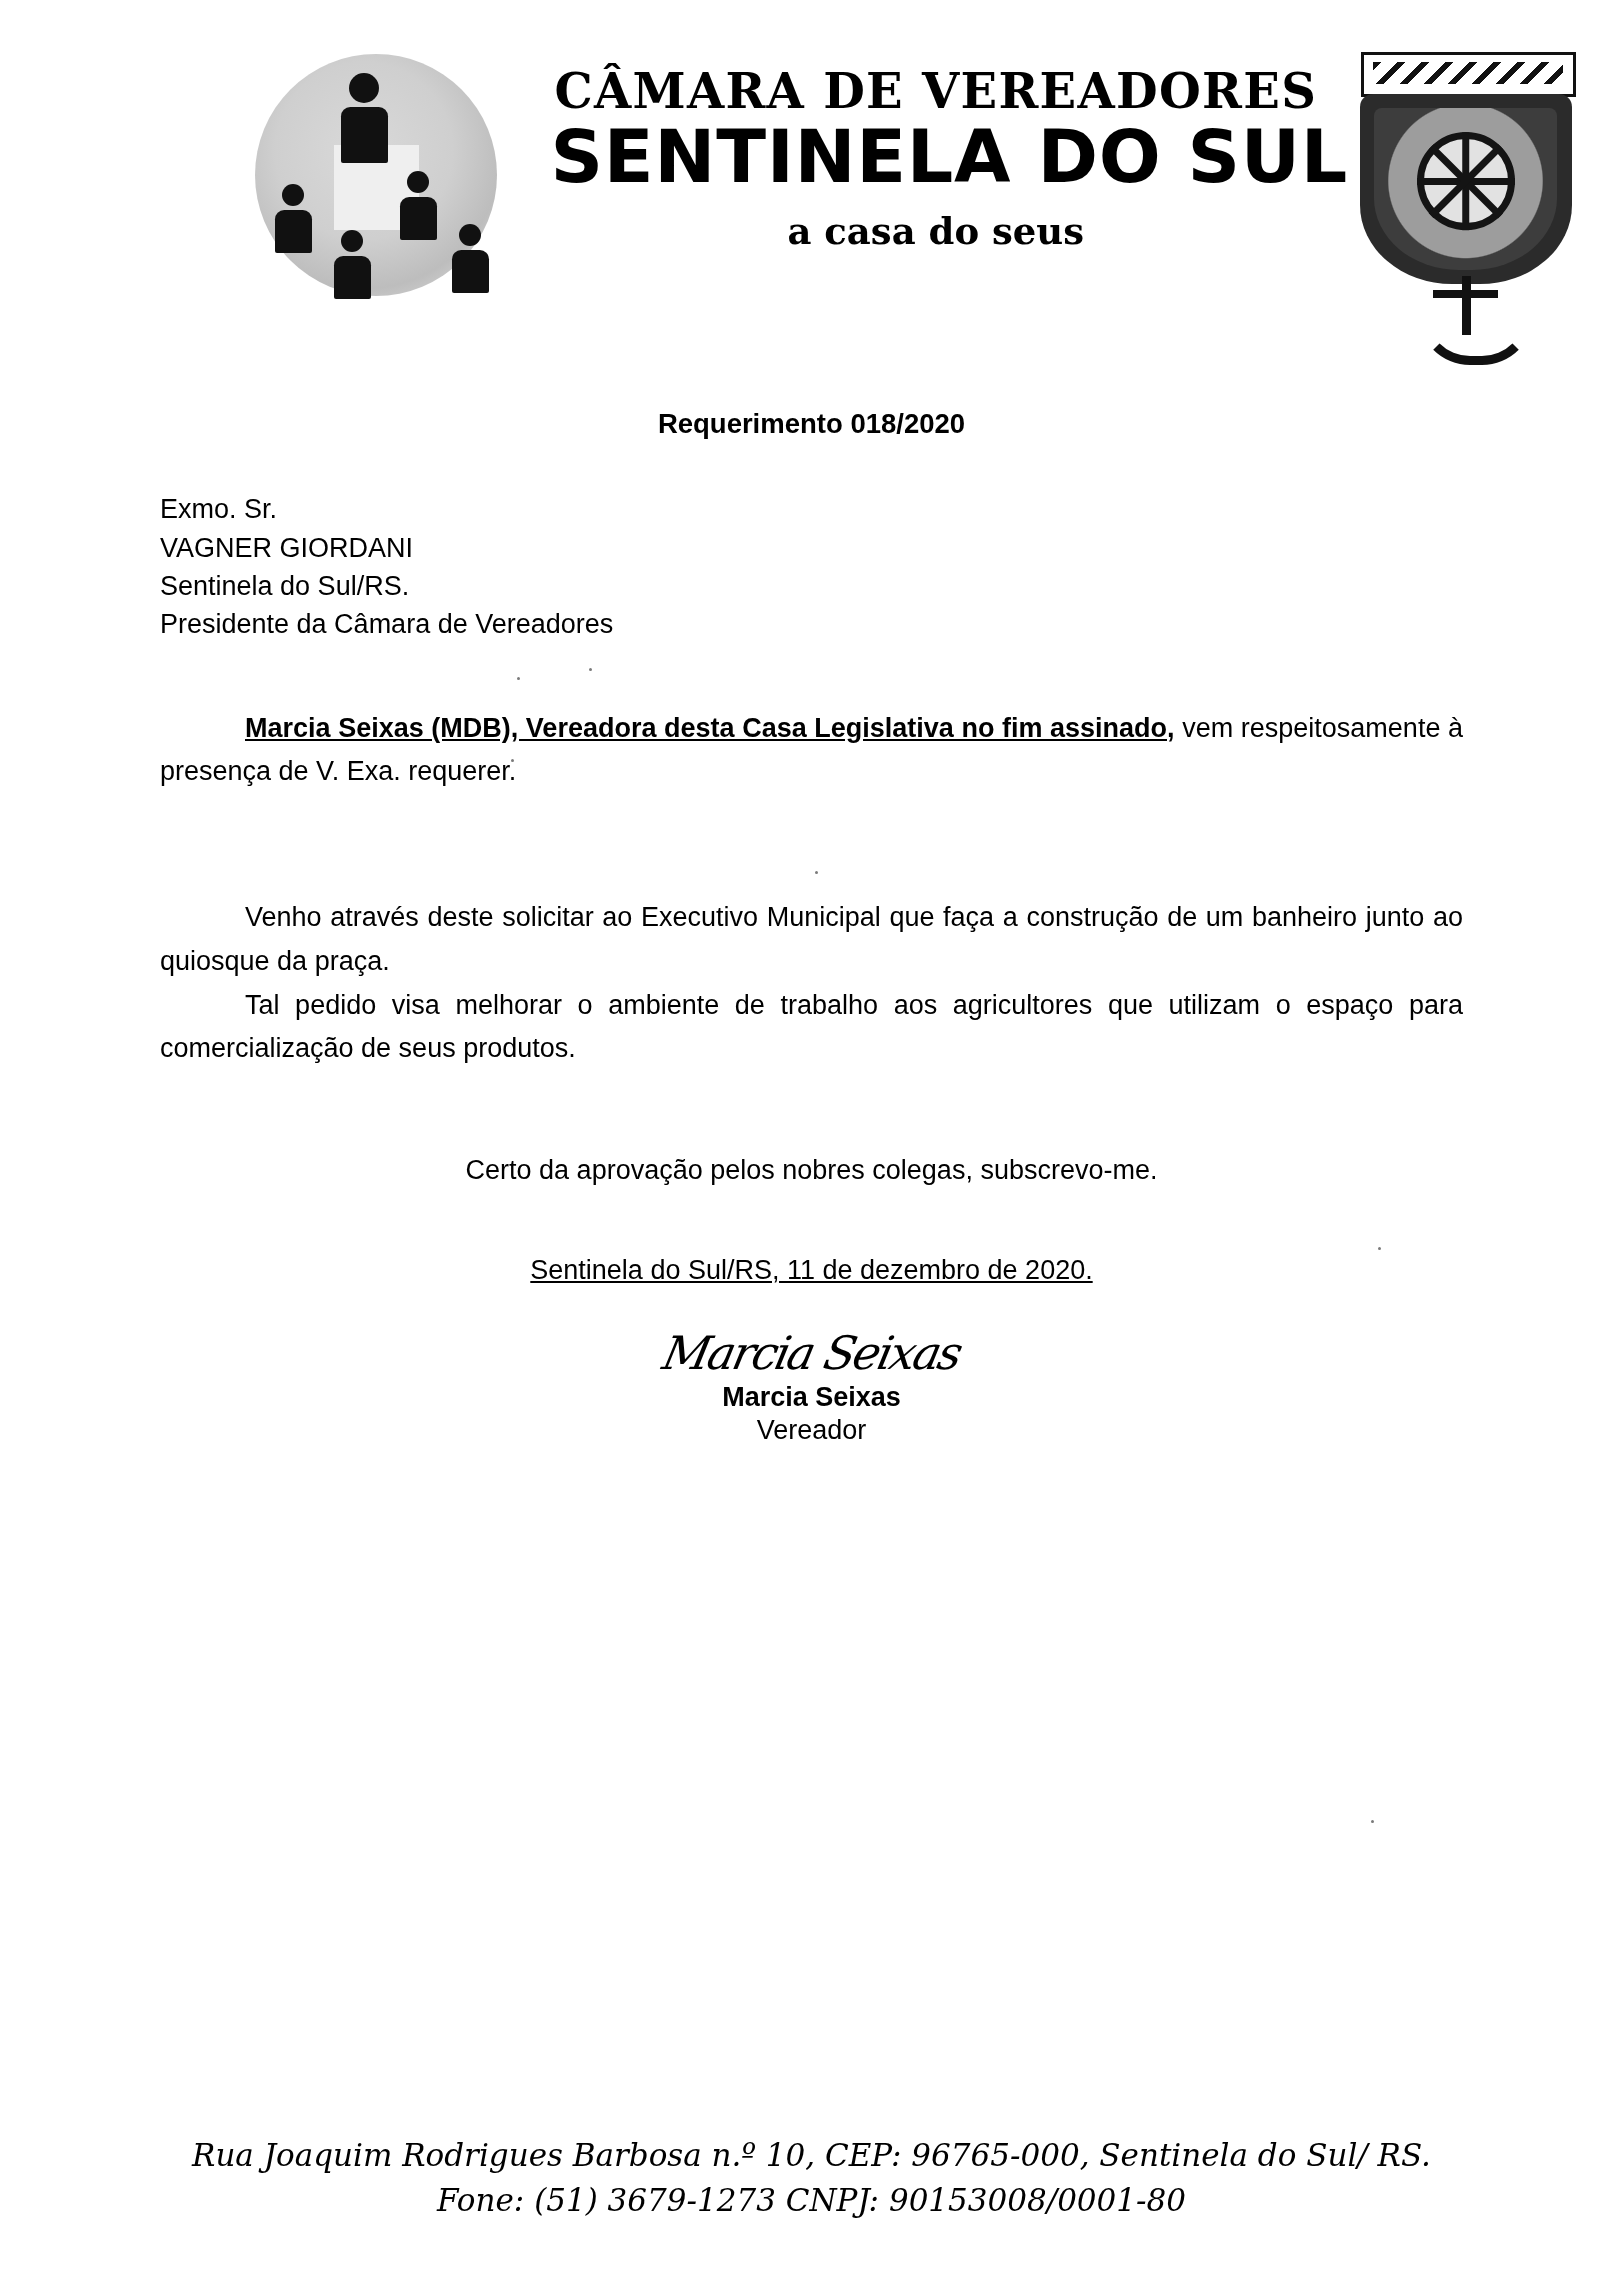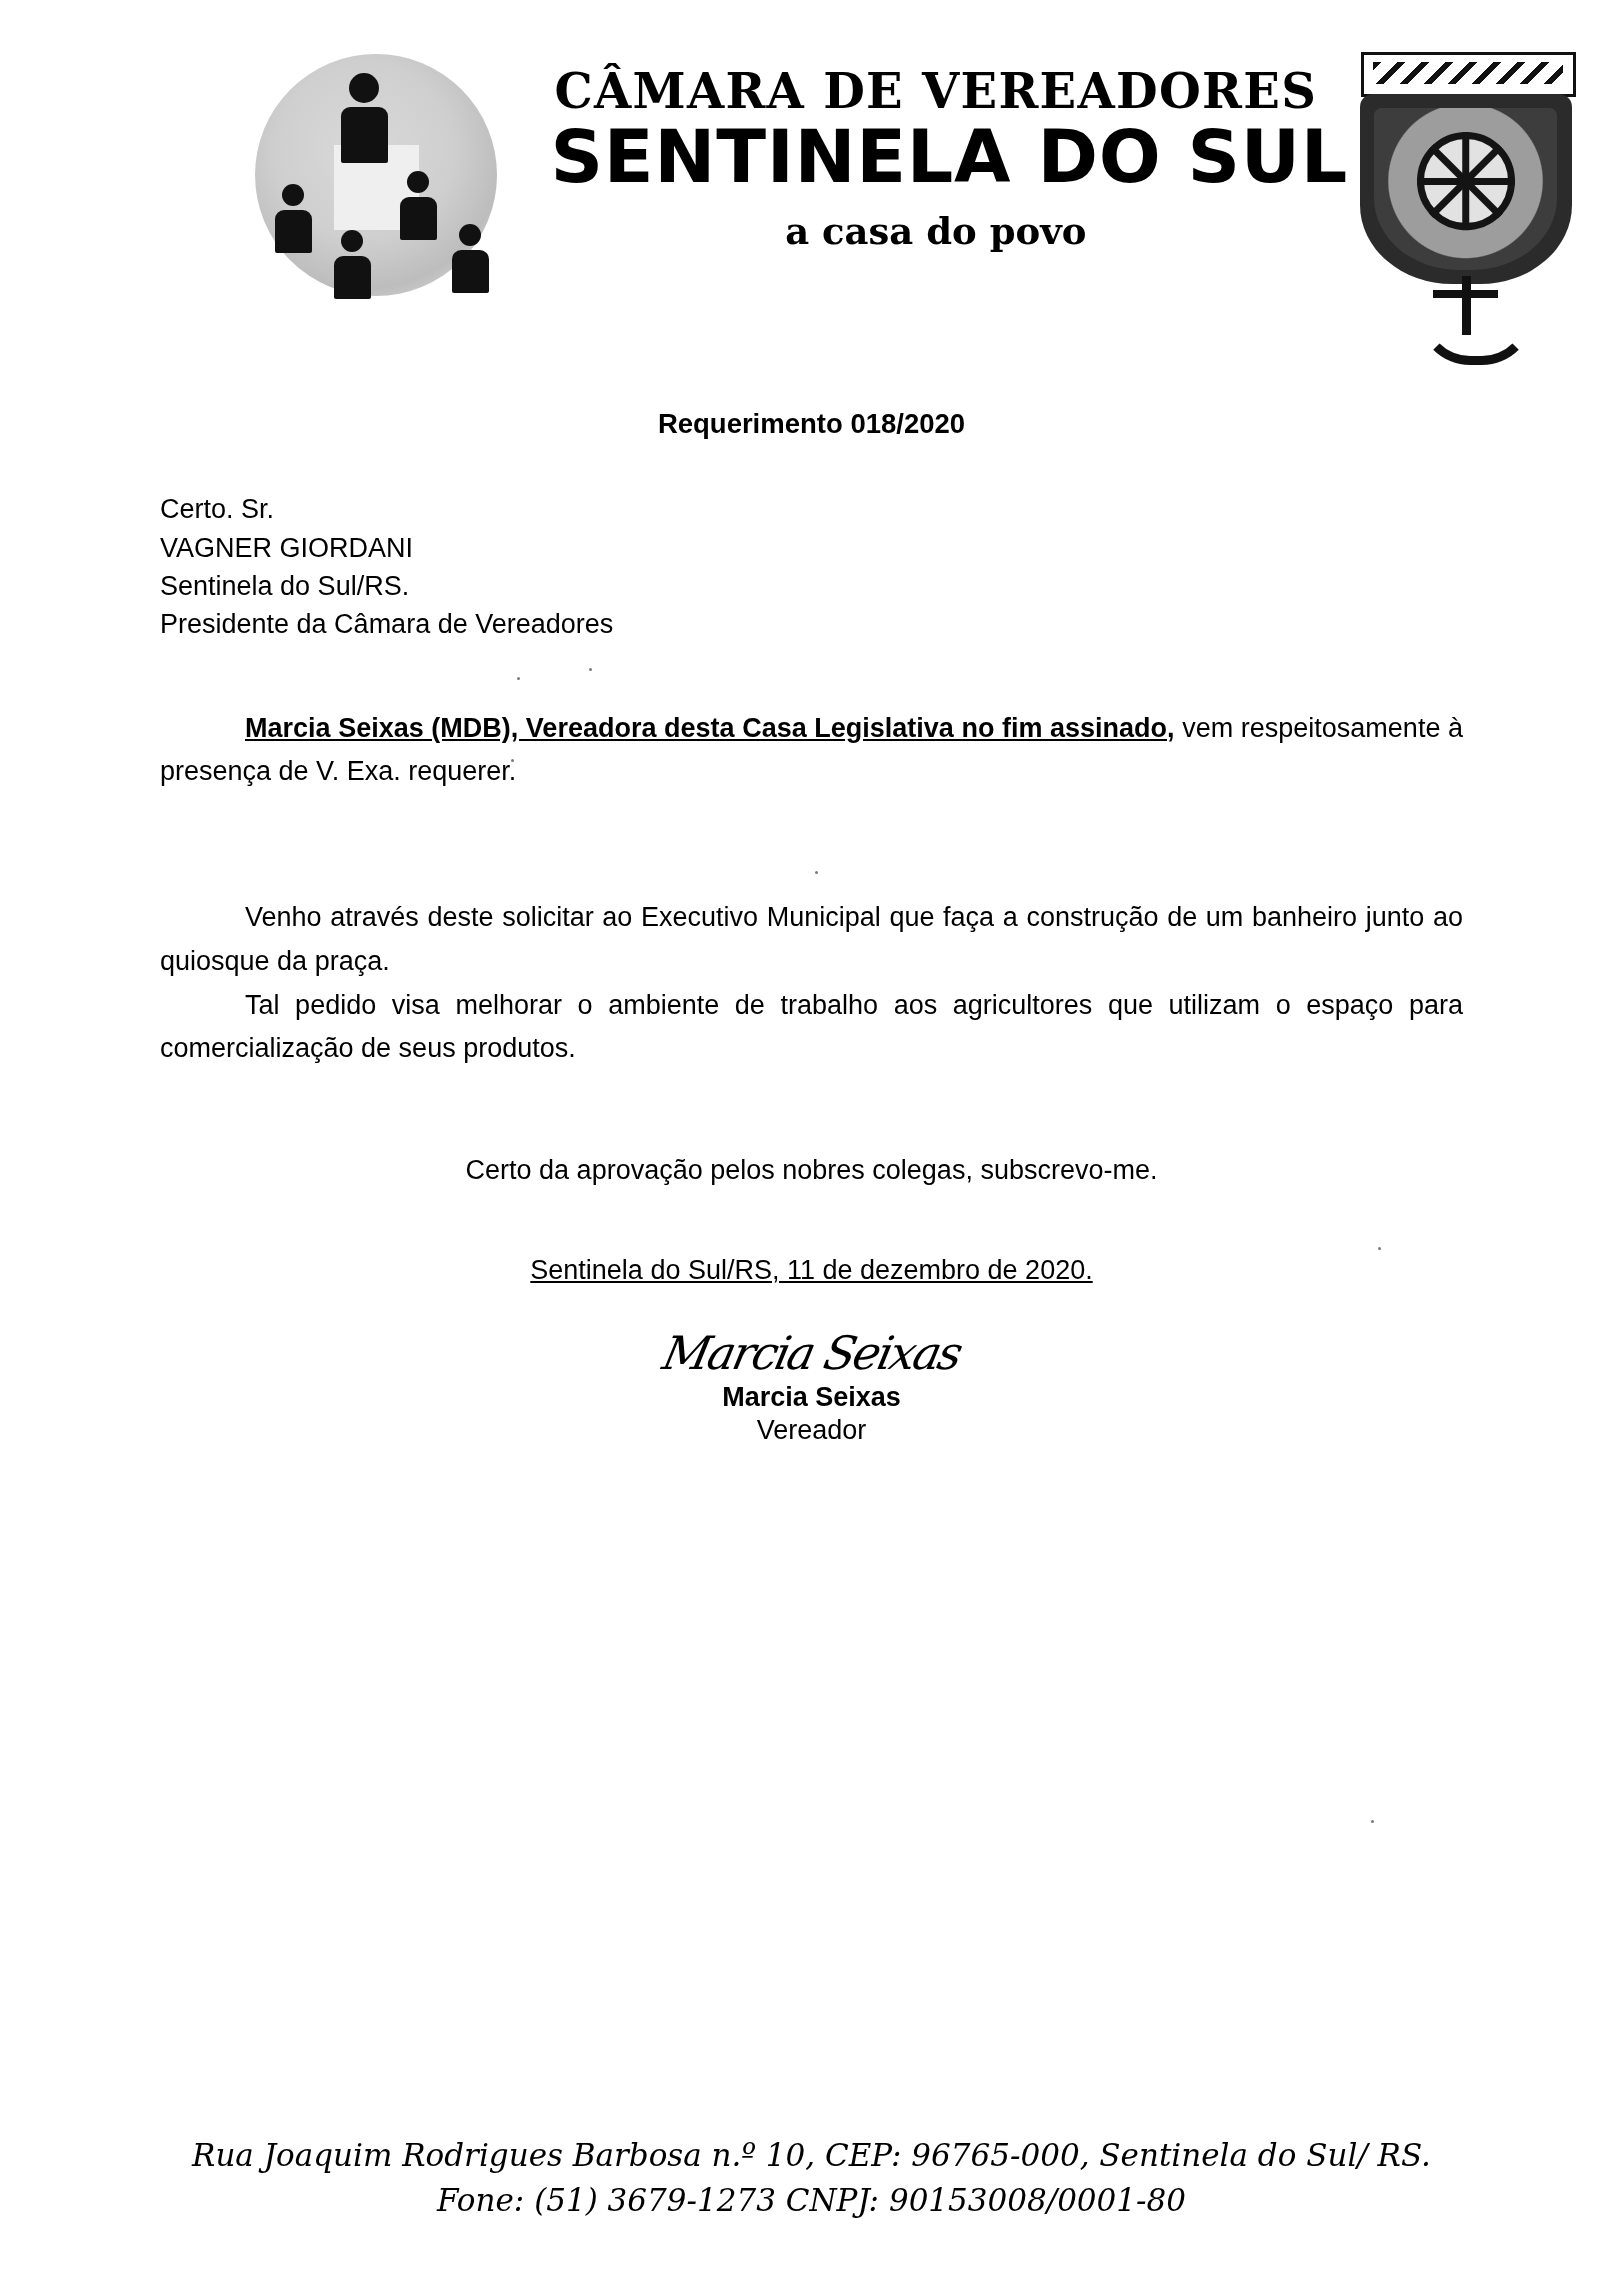--- a/index.html
+++ b/index.html
@@ -325,21 +325,21 @@
         </div>
       <div class="fig small f5">
           <div class="head"></div>
           <div class="body"></div>
         </div>
     </div>
 
     <div class="title-block">
       <div class="title-line1">CÂMARA DE VEREADORES</div>
       <div class="title-line2">SENTINELA DO SUL</div>
-      <div class="title-line3">a casa do povo</div>
+      <div class="title-line3">a casa do seus</div>
     </div>
 
     <div class="crest">
       <div class="banner">
           <div class="zig"></div>
         </div>
       <div class="shield">
         <div class="inner"></div>
         <div class="wheel"></div>
         <div class="spoke s1"></div>
@@ -354,21 +354,21 @@
       </div>
     </div>
 
   </div>
 
   <div class="doc-body">
 
     <div class="doc-number">Requerimento 018/2020</div>
 
     <div class="addressee">
-      <p>Certo. Sr.</p>
+      <p>Exmo. Sr.</p>
       <p>VAGNER GIORDANI</p>
       <p>Sentinela do Sul/RS.</p>
       <p>Presidente da Câmara de Vereadores</p>
     </div>
 
     <div class="spacer-lg"></div>
 
     <p class="para indent"><span class="bold-lead">Marcia Seixas (MDB), Vereadora desta Casa Legislativa no fim assinado,</span><span> vem respeitosamente à presença de V. Exa. requerer.</span></p>
 
     <div class="spacer-lg"></div>

